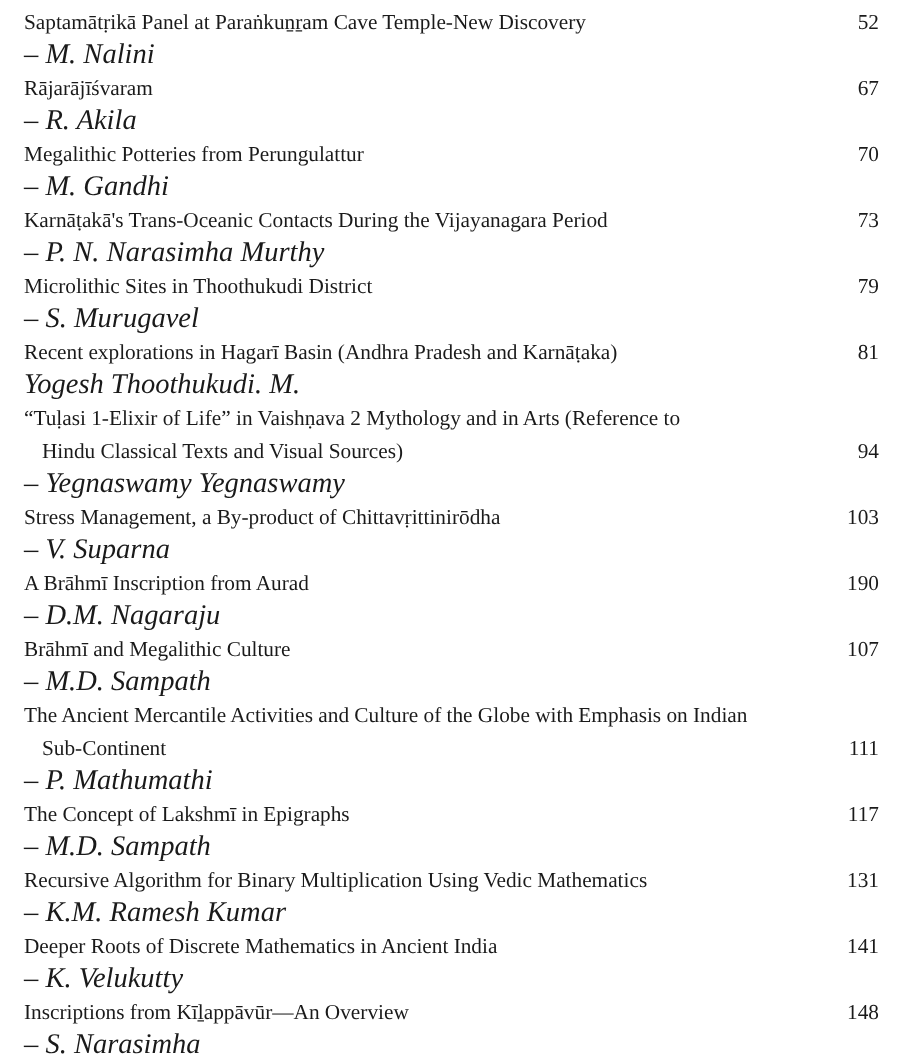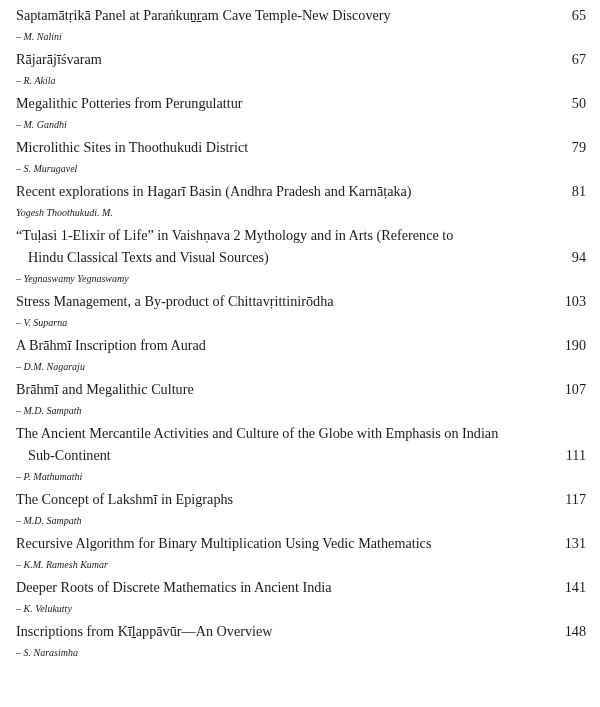--- a/index.html
+++ b/index.html
@@ -13,48 +13,55 @@
     .toc { position: absolute; left: 16px; top: 4px; width: 570px; }
     .entry { margin: 0; }
     .row {
       display: flex; justify-content: space-between; align-items: flex-end;
       font-size: 14.2px; line-height: 22px;
     }
     .title { flex: 1; padding-right: 20px; }
     .title .cont { display: block; padding-left: 12px; }
     .page-num { width: 40px; text-align: right; }
     .author {
-      font-style: italic; font-size: 10px; line-height: 22px;
+      font-style: italic; font-size: 19px; line-height: 22px;
     }
   </style>
 </head>
 <body>
 
 <div class="page">
   <div class="toc" id="toc">
       <div class="entry">
         <div class="row">
           <div class="title"><span>Saptamātṛikā Panel at Paraṅkuṉṟam Cave Temple-New Discovery</span></div>
-          <div class="page-num">65</div>
+          <div class="page-num">52</div>
         </div>
         <div class="author">– M. Nalini</div>
       </div>
       <div class="entry">
         <div class="row">
           <div class="title"><span>Rājarājīśvaram</span></div>
           <div class="page-num">67</div>
         </div>
         <div class="author">– R. Akila</div>
       </div>
       <div class="entry">
         <div class="row">
           <div class="title"><span>Megalithic Potteries from Perungulattur</span></div>
-          <div class="page-num">50</div>
+          <div class="page-num">70</div>
         </div>
         <div class="author">– M. Gandhi</div>
+      </div>
+      <div class="entry">
+        <div class="row">
+          <div class="title"><span>Karnāṭakā's Trans-Oceanic Contacts During the Vijayanagara Period</span></div>
+          <div class="page-num">73</div>
+        </div>
+        <div class="author">– P. N. Narasimha Murthy</div>
       </div>
       <div class="entry">
         <div class="row">
           <div class="title"><span>Microlithic Sites in Thoothukudi District</span></div>
           <div class="page-num">79</div>
         </div>
         <div class="author">– S. Murugavel</div>
       </div>
       <div class="entry">
         <div class="row">

